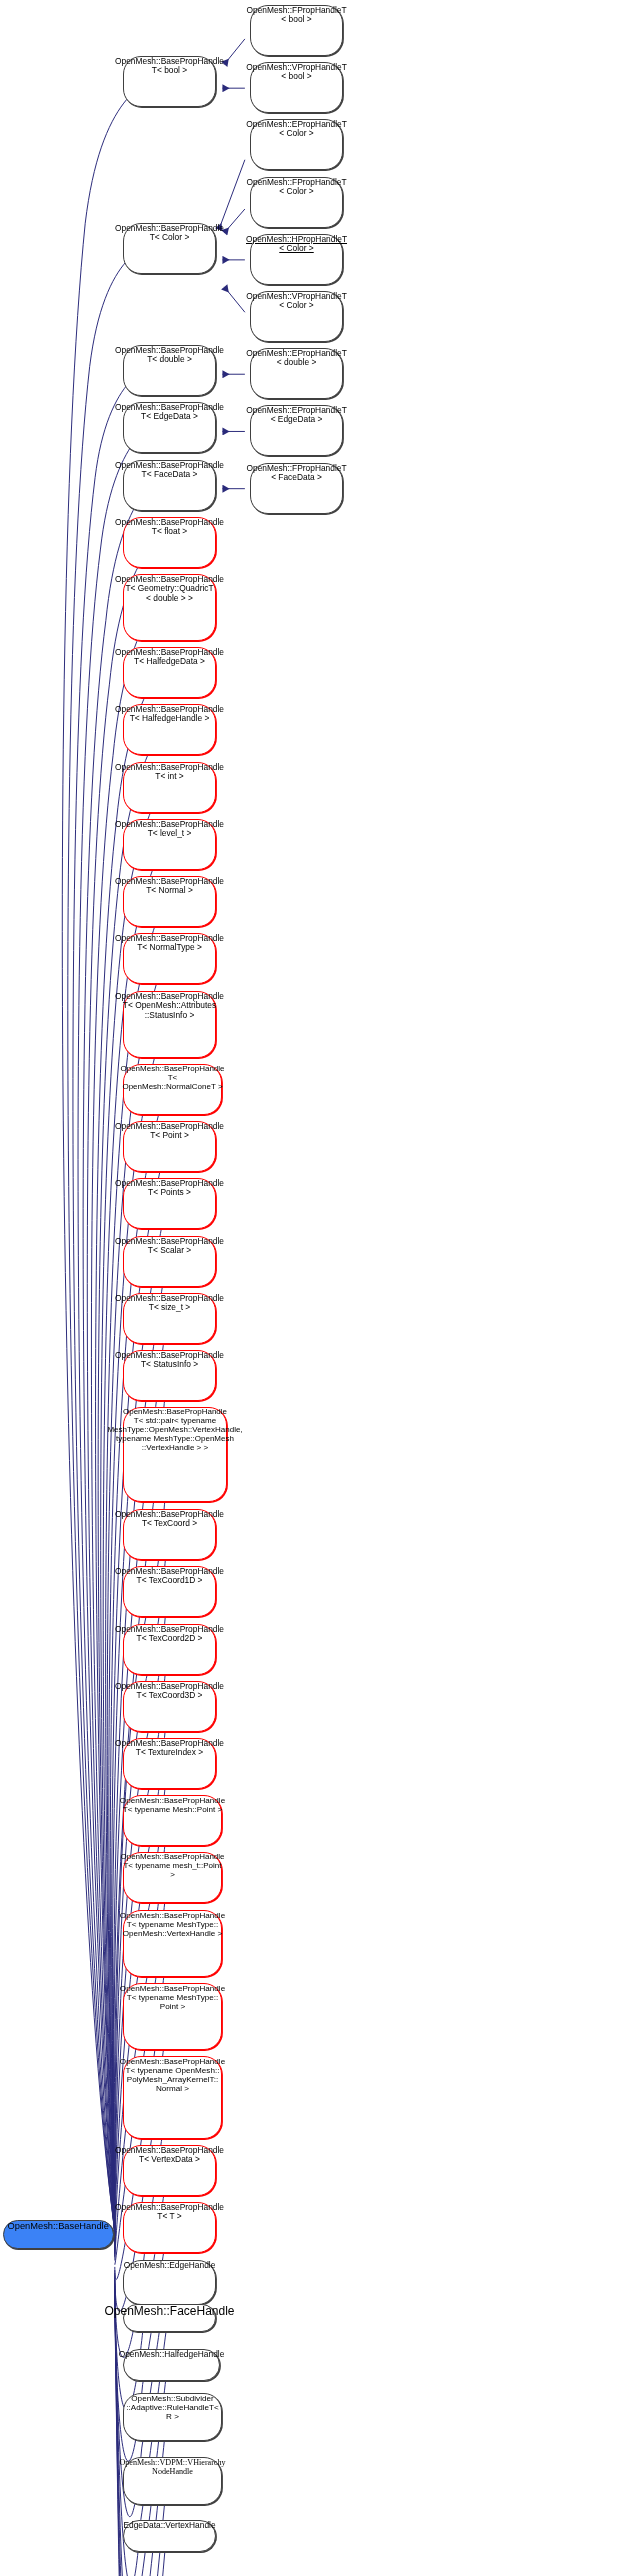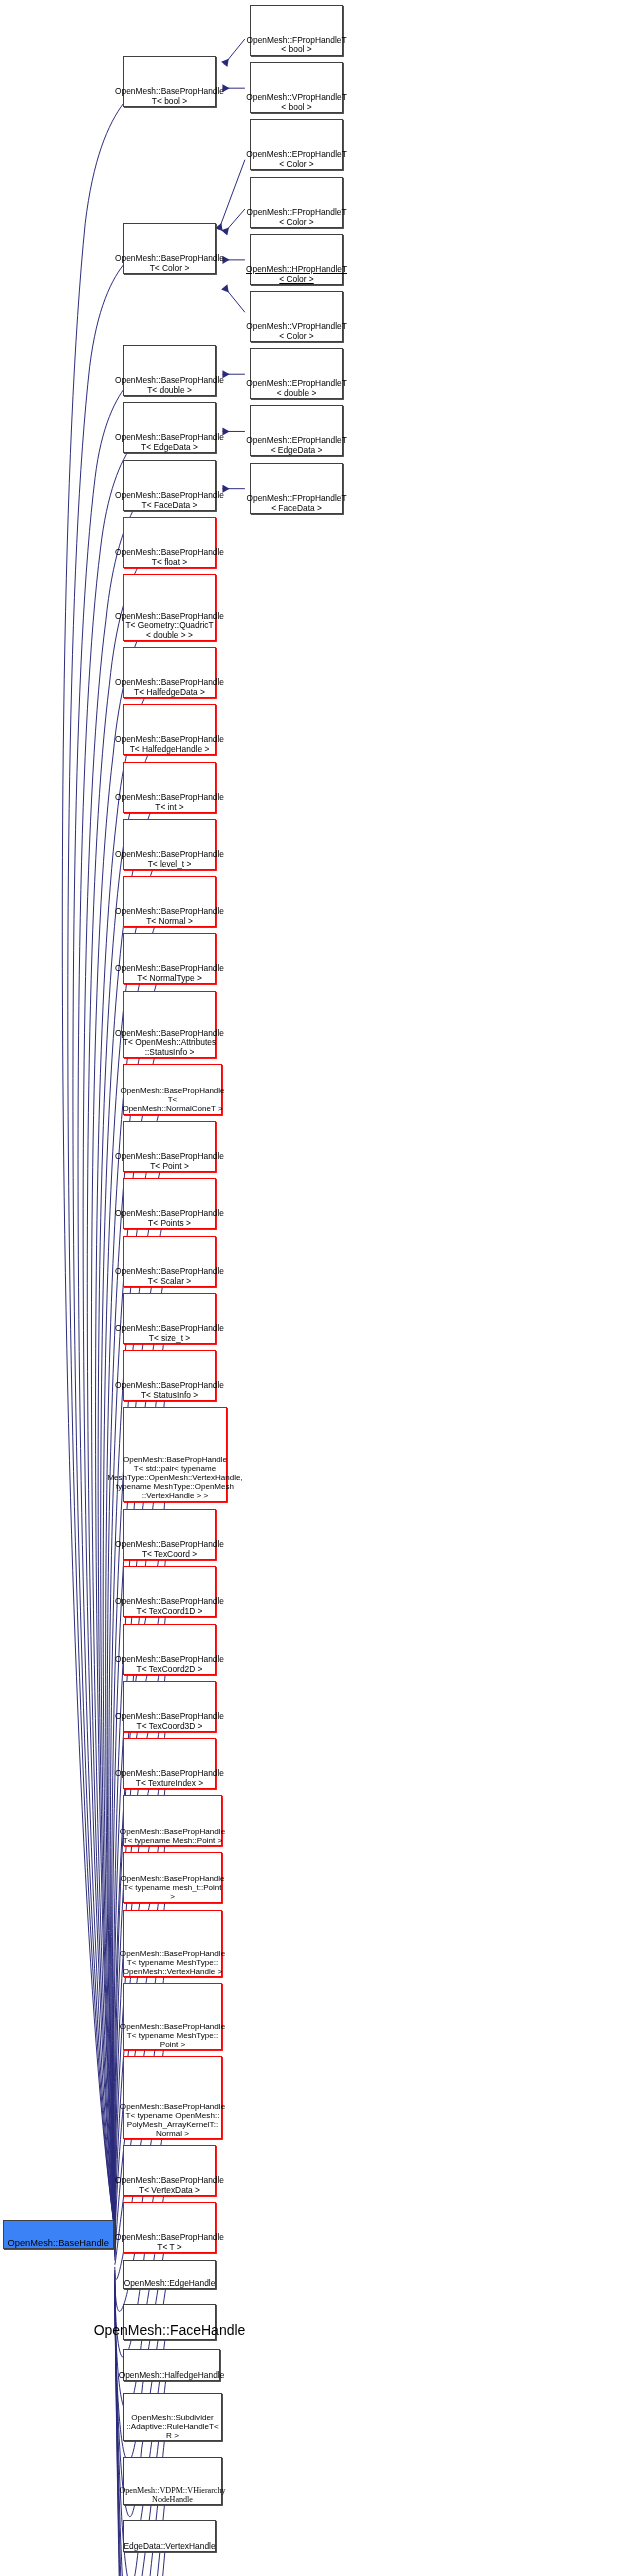--- a/index.html
+++ b/index.html
@@ -20,27 +20,28 @@
     left: 0; top: 0;
     width: 627px;
     height: 2576px;
     pointer-events: none;
   }
   .node {
     position: absolute;
     box-sizing: border-box;
     background: #ffffff;
     display: flex;
-    align-items: flex-end;
+    align-items: flex-start;
     justify-content: center;
     text-align: center;
     line-height: 1.12;
     color: #000000;
     white-space: pre-line;
     z-index: 3;
+    border-radius: 18px;
   }
   .node.black {
     border: 0.9px solid #404040;
     box-shadow: 0.9px 0.9px 0 0 #404040;
   }
   .node.red {
     border: 0.9px solid #ff0000;
     box-shadow: 0.9px 0.9px 0 0 #ff0000;
   }
   .node.root {
@@ -187,22 +188,22 @@
 T&lt; typename MeshType::
 Point &gt;</span></div>
       <div class="node red" style="left: 123px; top: 2056px; width: 99px; height: 83px; font-size: 8.1px;"><span class="txt">OpenMesh::BasePropHandle
 T&lt; typename OpenMesh::
 PolyMesh_ArrayKernelT::
 Normal &gt;</span></div>
       <div class="node red" style="left: 123px; top: 2145px; width: 93px; height: 51px; font-size: 8.4px;"><span class="txt">OpenMesh::BasePropHandle
 T&lt; VertexData &gt;</span></div>
       <div class="node red" style="left: 123px; top: 2202px; width: 93px; height: 51px; font-size: 8.4px;"><span class="txt">OpenMesh::BasePropHandle
 T&lt; T &gt;</span></div>
-      <div class="node black" style="left: 123px; top: 2260px; width: 93px; height: 29px; font-size: 8.4px;"><span class="txt">OpenMesh::EdgeHandle</span></div>
-      <div class="node black" style="left: 123px; top: 2304px; width: 93px; height: 36px; font-size: 14px;"><span class="txt">OpenMesh::FaceHandle</span></div>
+      <div class="node black" style="left: 123px; top: 2260px; width: 93px; height: 45px; font-size: 8.4px;"><span class="txt">OpenMesh::EdgeHandle</span></div>
+      <div class="node black" style="left: 123px; top: 2304px; width: 93px; height: 28px; font-size: 12px;"><span class="txt">OpenMesh::FaceHandle</span></div>
       <div class="node black" style="left: 123px; top: 2349px; width: 97px; height: 32px; font-size: 8.4px;"><span class="txt">OpenMesh::HalfedgeHandle</span></div>
       <div class="node black" style="left: 123px; top: 2393px; width: 99px; height: 48px; font-size: 8.1px;"><span class="txt">OpenMesh::Subdivider
 ::Adaptive::RuleHandleT&lt; R &gt;</span></div>
       <div class="node black" style="left: 123px; top: 2457px; width: 99px; height: 48px; font-size: 8.1px; font-family: Liberation Serif, serif;"><span class="txt">OpenMesh::VDPM::VHierarchy
 NodeHandle</span></div>
       <div class="node black" style="left: 123px; top: 2520px; width: 93px; height: 32px; font-size: 8.4px;"><span class="txt">EdgeData::VertexHandle</span></div>
       <div class="node black" style="left: 250px; top: 4.8px; width: 93px; height: 51px; font-size: 8.4px;"><span class="txt">OpenMesh::FPropHandleT
 &lt; bool &gt;</span></div>
       <div class="node black" style="left: 250px; top: 62px; width: 93px; height: 51px; font-size: 8.4px;"><span class="txt">OpenMesh::VPropHandleT
 &lt; bool &gt;</span></div>

